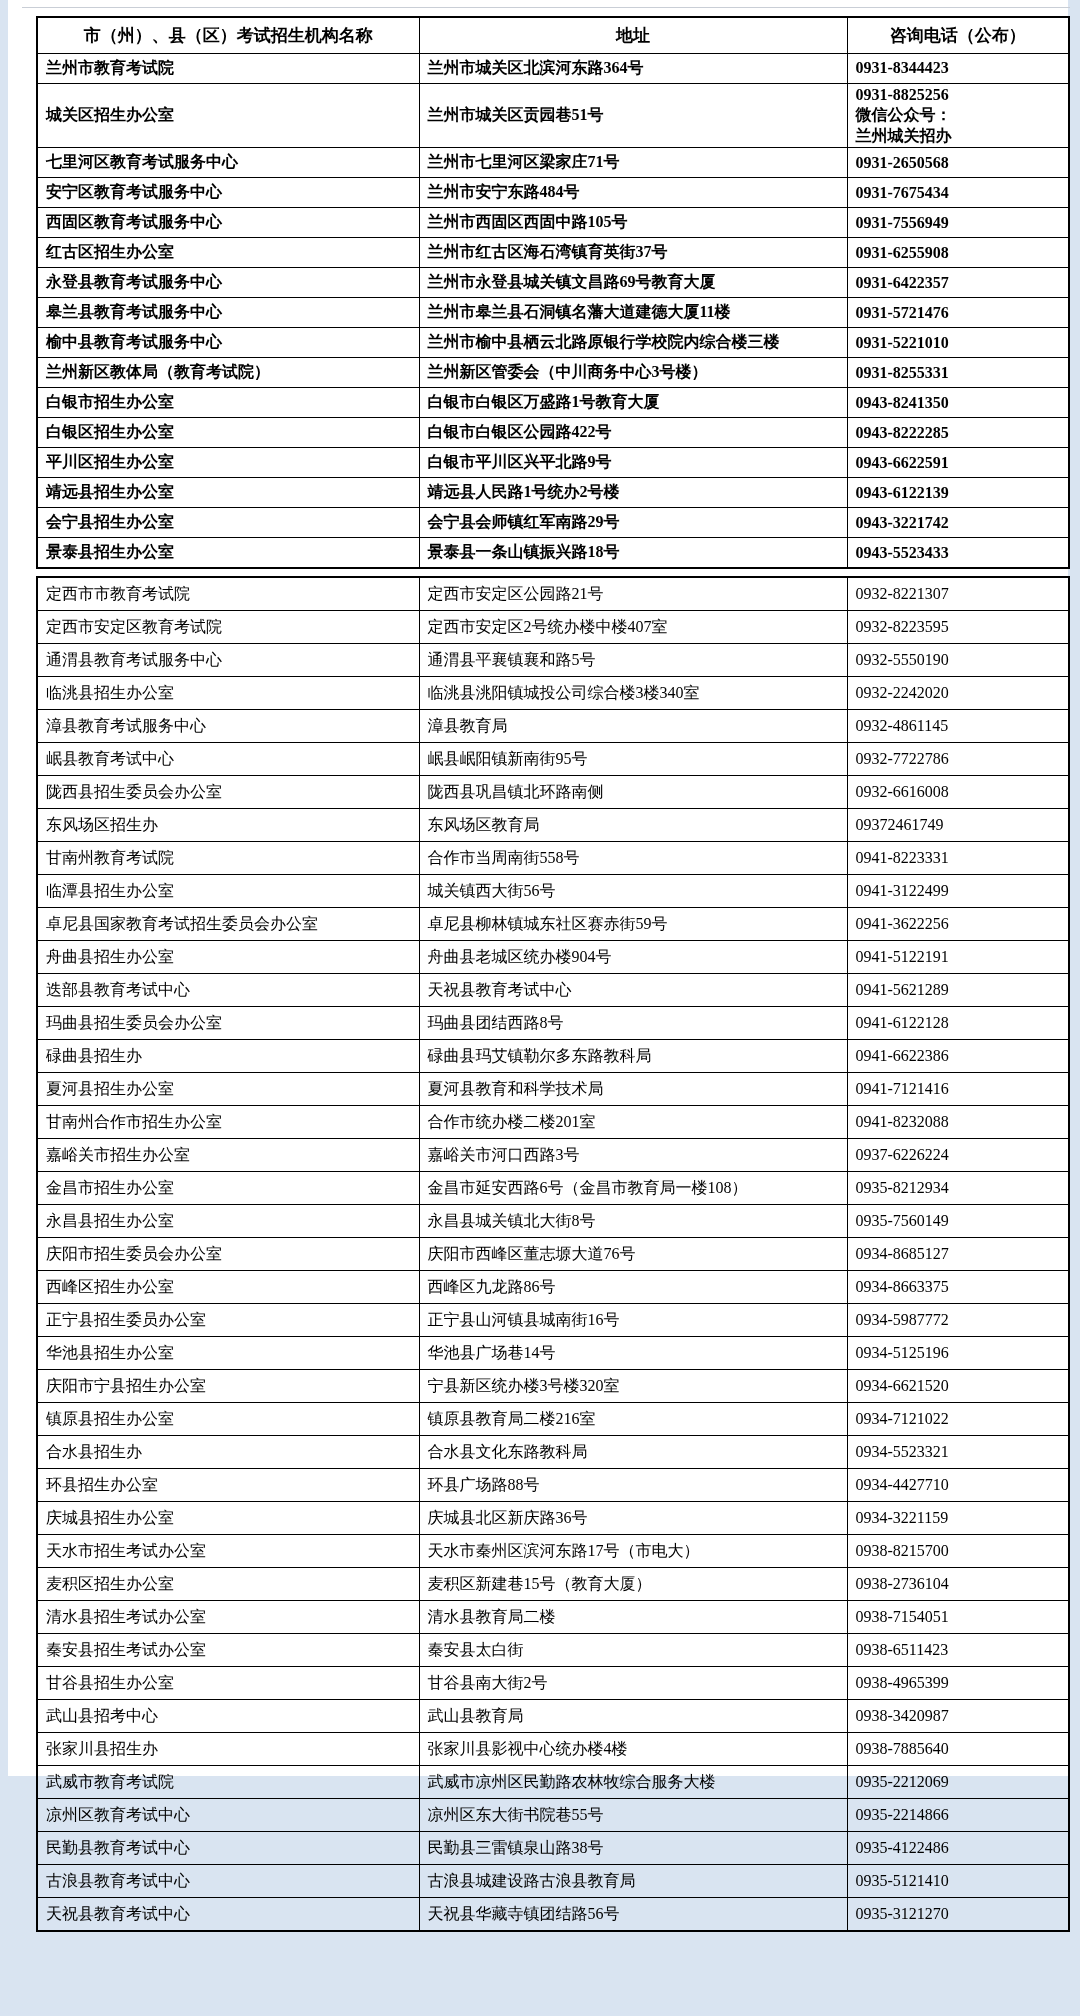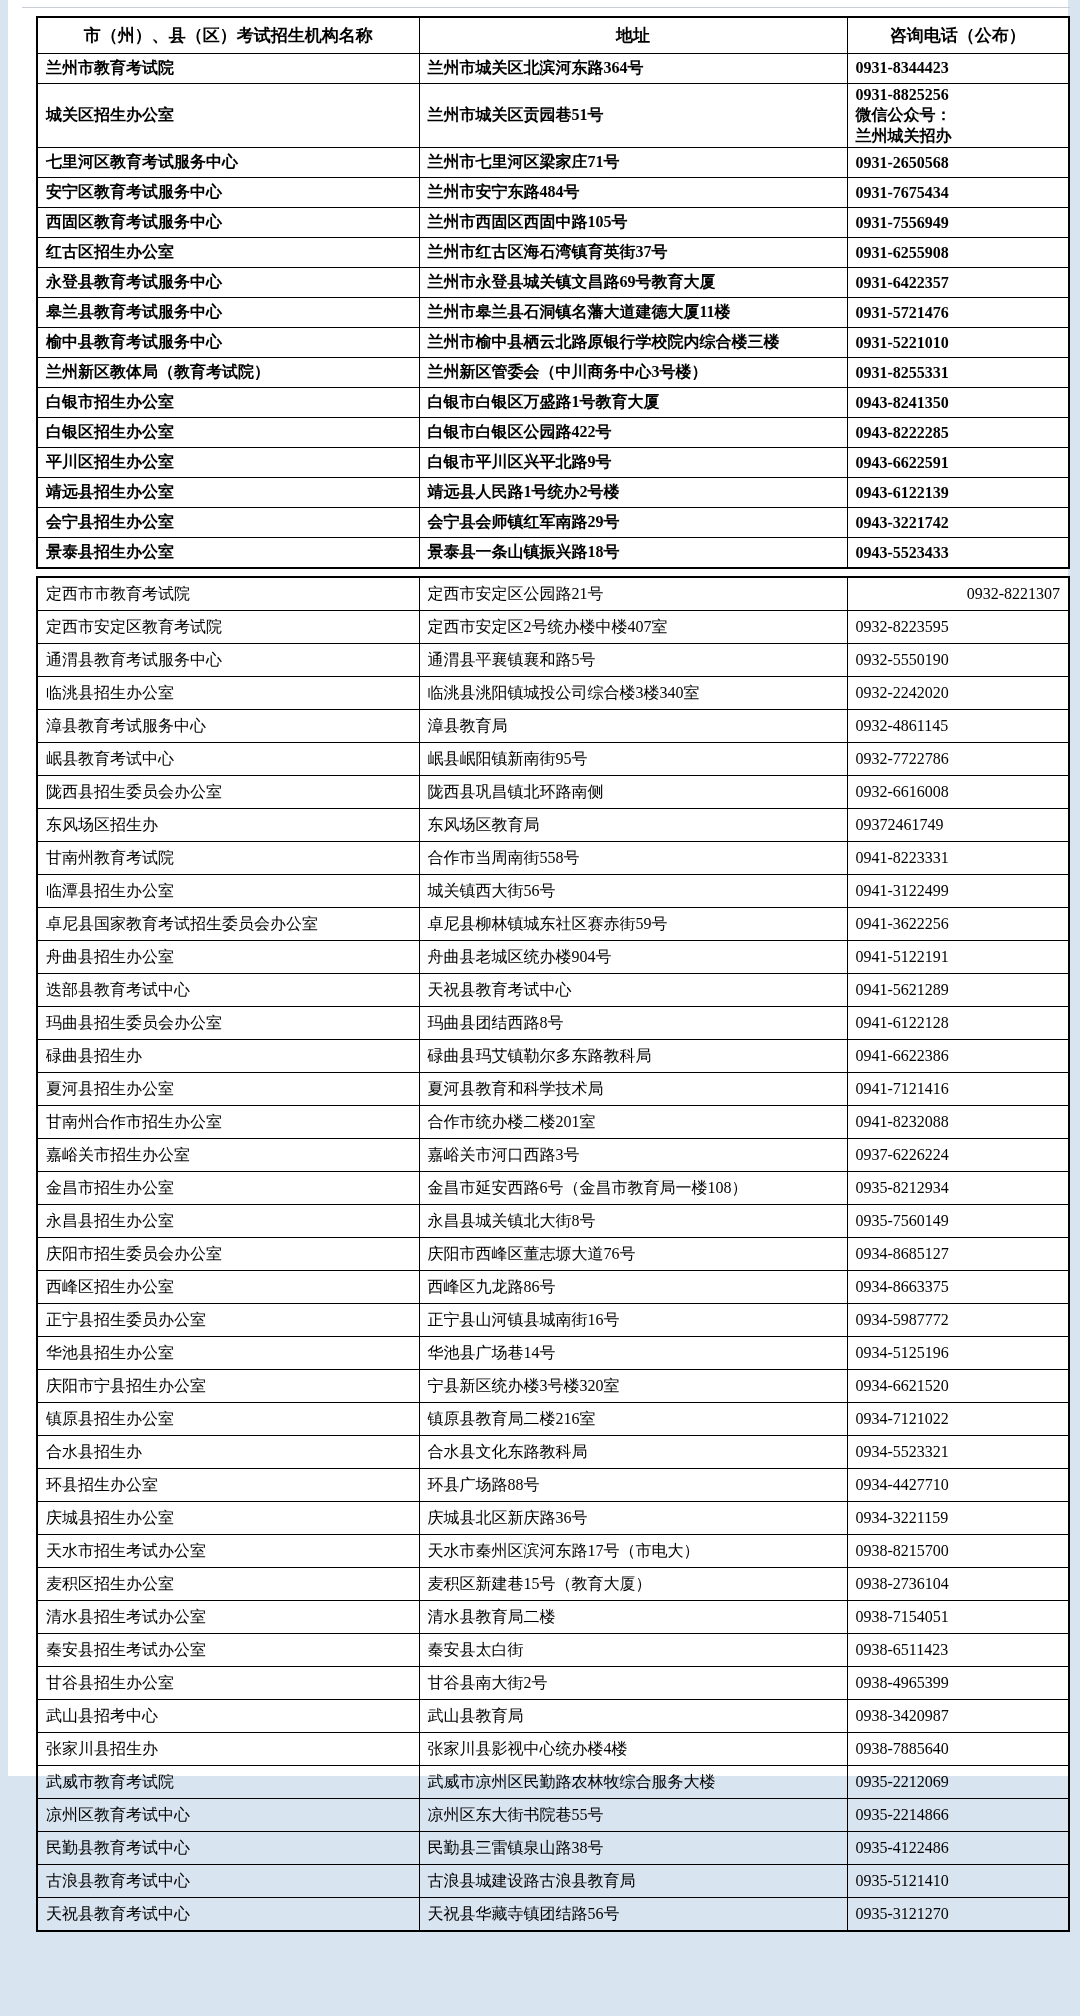--- a/index.html
+++ b/index.html
@@ -33,21 +33,21 @@
     overflow:hidden;
     white-space:nowrap;
   }
   th{
     font-weight:bold;font-size:17px;text-align:center;height:33px;
     white-space:nowrap;
   }
   .pg1 td{height:27px;font-weight:bold;}
   .pg2 td, .pg3 td{height:30px;}
   td.phone-cell{line-height:1.28;}
-  td.center{text-align:right;}
+  td.center{text-align:left;}
   td .phone-line{white-space:nowrap;}
 </style>
 </head>
 <body>
 
 <div class="paper">
   <div class="page-topline"></div>
   <div class="tablewrap">
 
     <table class="pg1">

